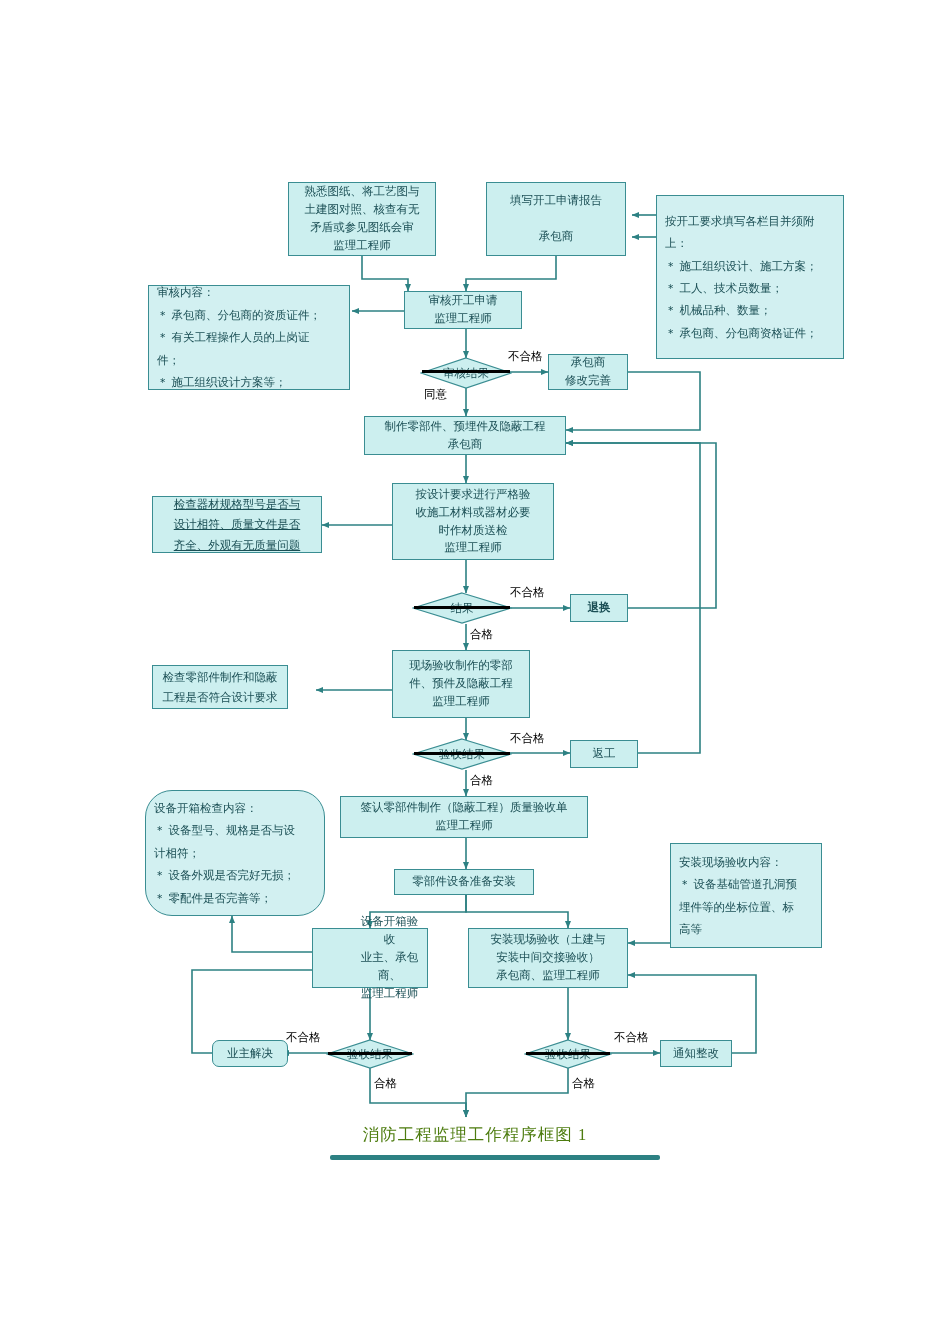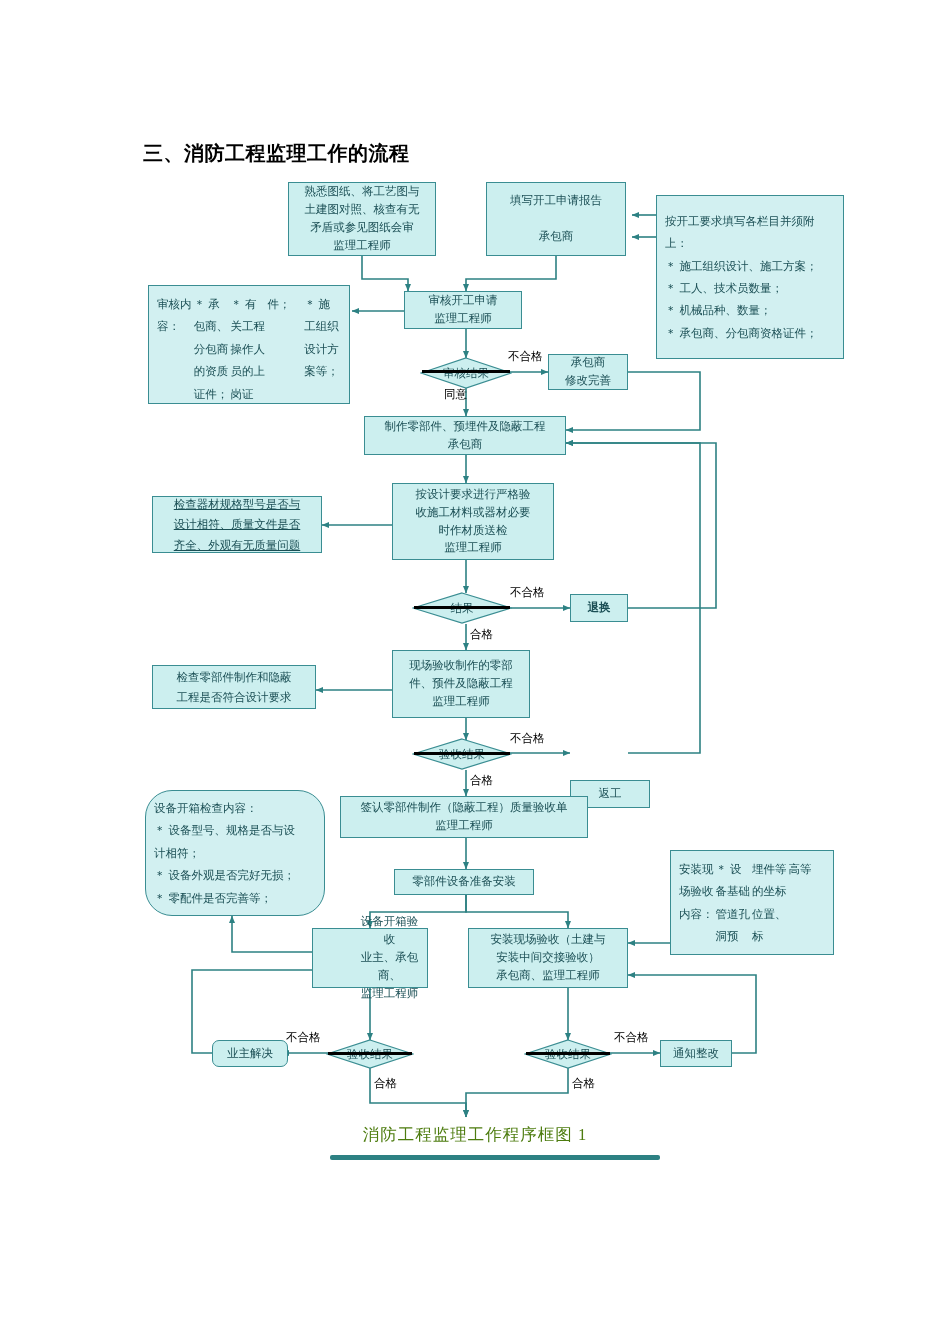--- a/index.html
+++ b/index.html
@@ -106,21 +106,20 @@
     position: absolute;
     background: #000000;
     z-index: 5;
   }
 </style>
 </head>
 <body>
 
 <div id="page">
 
-  <div id="title">三、消防工程监理工作的流程</div>
 
   <svg id="wires" viewBox="0 0 950 1344" xmlns="http://www.w3.org/2000/svg">
     <defs>
       <marker id="ah" markerWidth="9" markerHeight="9" refX="7.4" refY="3.2" orient="auto" markerUnits="userSpaceOnUse">
         <path d="M0,0 L7.6,3.2 L0,6.4 z" fill="#2d8183"></path>
       </marker>
     </defs>
     <g fill="none" stroke="#2d8183" stroke-width="1.6" marker-end="url(#ah)">
 
       <path d="M362,256 L362,279 L408,279 L408,291"></path>
@@ -203,21 +202,21 @@
     <span>上：</span>
     <span>＊ 施工组织设计、施工方案；</span>
     <span>＊ 工人、技术员数量；</span>
     <span>＊ 机械品种、数量；</span>
     <span>＊ 承包商、分包商资格证件；</span>
   </div>
 
   <div class="node" style="left:404px; top:291px; width:118px; height:38px;">审核开工申请
 监理工程师</div>
 
-  <div class="node note" style="left:148px; top:285px; width:202px; height:119px; flex-direction:row;">
+  <div class="node note" style="left:148px; top:285px; width:202px; height:105px; flex-direction:column;">
     <span>审核内容：</span>
     <span>＊ 承包商、分包商的资质证件；</span>
     <span>＊ 有关工程操作人员的上岗证</span>
     <span>件；</span>
     <span>＊ 施工组织设计方案等；</span>
   </div>
 
   <div class="diamond" style="left:420px; top:357px; width:92px; height:32px;">
     <svg width="92" height="32" viewBox="0 0 92 32" xmlns="http://www.w3.org/2000/svg">
       <polygon points="46,1 91,16 46,31 1,16" fill="#ccefef" stroke="#3a8d92" stroke-width="1.2"></polygon>
@@ -248,47 +247,47 @@
     <div class="dlabel">结果</div>
   </div>
   <div class="bar" style="left:414px; top:606px; width:96px; height:3px;"></div>
 
   <div class="node" style="left:570px; top:594px; width:58px; height:28px;font-weight:bold;">退换</div>
 
   <div class="node" style="left:392px; top:650px; width:138px; height:68px;">现场验收制作的零部
 件、预件及隐蔽工程
 监理工程师</div>
 
-  <div class="node" style="left:152px; top:665px; width:164px; height:44px; line-height:1.75;">检查零部件制作和隐蔽
+  <div class="node" style="left:152px; top:665px; width:136px; height:44px; line-height:1.75;">检查零部件制作和隐蔽
 工程是否符合设计要求</div>
 
   <div class="diamond" style="left:412px; top:738px; width:100px; height:32px;">
     <svg width="100" height="32" viewBox="0 0 100 32" xmlns="http://www.w3.org/2000/svg">
       <polygon points="50,1 99,16 50,31 1,16" fill="#ccefef" stroke="#3a8d92" stroke-width="1.2"></polygon>
     </svg>
     <div class="dlabel">验收结果</div>
   </div>
   <div class="bar" style="left:414px; top:752px; width:96px; height:3px;"></div>
 
-  <div class="node" style="left:570px; top:780px; width:80px; height:28px;">返工</div>
+  <div class="node" style="left:570px; top:740px; width:68px; height:28px;">返工</div>
 
   <div class="node" style="left:340px; top:796px; width:248px; height:42px;">签认零部件制作（隐蔽工程）质量验收单
 监理工程师</div>
 
   <div class="node" style="left:394px; top:869px; width:140px; height:26px;">零部件设备准备安装</div>
 
   <div class="node note" style="left:145px; top:790px; width:180px; height:126px; flex-direction:column;border-radius:27px;">
     <span>设备开箱检查内容：</span>
     <span>＊ 设备型号、规格是否与设</span>
     <span>计相符；</span>
     <span>＊ 设备外观是否完好无损；</span>
     <span>＊ 零配件是否完善等；</span>
   </div>
 
-  <div class="node note" style="left:670px; top:843px; width:164px; height:105px; margin-top:7px;">
+  <div class="node note" style="left:670px; top:843px; width:152px; height:105px; flex-direction:column;">
     <span>安装现场验收内容：</span>
     <span>＊ 设备基础管道孔洞预</span>
     <span>埋件等的坐标位置、标</span>
     <span>高等</span>
   </div>
 
   <div class="node" style="left:312px; top:928px; width:116px; height:60px;padding-left:43px;">设备开箱验收
 业主、承包商、
 监理工程师</div>
 
@@ -310,21 +309,21 @@
     </svg>
     <div class="dlabel">验收结果</div>
   </div>
   <div class="bar" style="left:526px; top:1052px; width:84px; height:3px;"></div>
 
   <div class="node" style="left:212px; top:1040px; width:76px; height:27px;border-radius:7px;">业主解决</div>
 
   <div class="node" style="left:660px; top:1040px; width:72px; height:27px;">通知整改</div>
 
   <div class="edge-label" style="left:508px; top:349px;">不合格</div>
-  <div class="edge-label" style="left:424px; top:387px;margin-left:20px;">同意</div>
+  <div class="edge-label" style="left:424px; top:387px;">同意</div>
   <div class="edge-label" style="left:510px; top:585px;">不合格</div>
   <div class="edge-label" style="left:470px; top:627px;">合格</div>
   <div class="edge-label" style="left:510px; top:731px;">不合格</div>
   <div class="edge-label" style="left:470px; top:773px;">合格</div>
   <div class="edge-label" style="left:286px; top:1030px;">不合格</div>
   <div class="edge-label" style="left:374px; top:1076px;">合格</div>
   <div class="edge-label" style="left:614px; top:1030px;">不合格</div>
   <div class="edge-label" style="left:572px; top:1076px;">合格</div>
 
   <div id="caption">消防工程监理工作程序框图 1</div>

